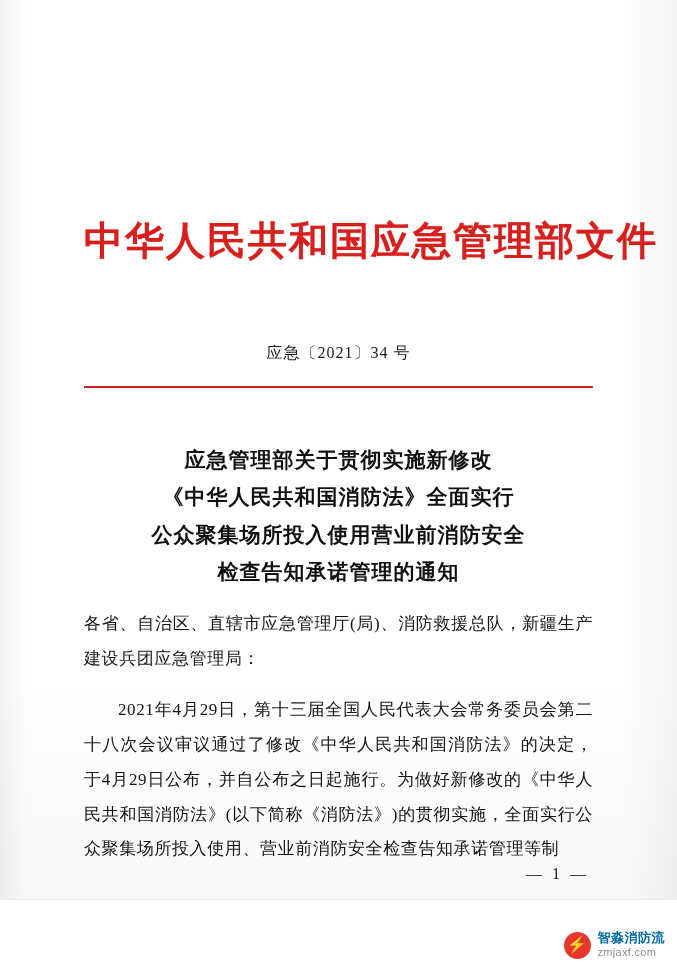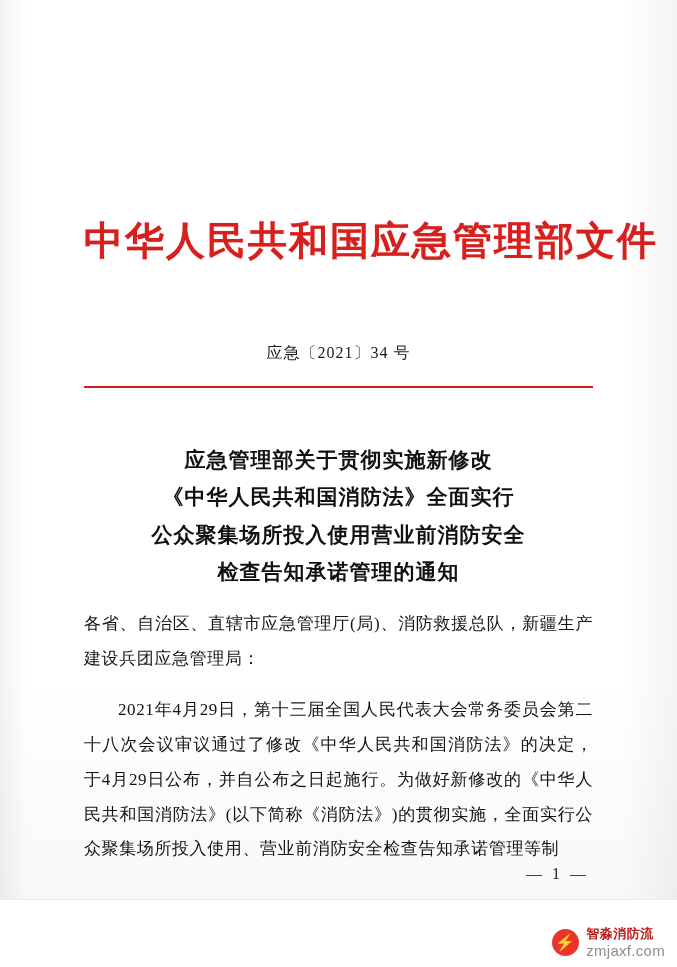--- a/index.html
+++ b/index.html
@@ -140,26 +140,26 @@
   }
   .wm-text {
     display: flex;
     flex-direction: column;
     line-height: 1.15;
   }
   .wm-name {
     font-family: "Liberation Sans", sans-serif;
     font-size: 13px;
     font-weight: bold;
-    color: #b91c1c;
+    color: #0369a1;
     letter-spacing: 0.5px;
   }
   .wm-site {
     font-family: "Liberation Sans", sans-serif;
-    font-size: 15px;
+    font-size: 11px;
     color: #8c8c8c;
     letter-spacing: 0.3px;
   }
 </style>
 </head>
 <body>
 
 <div id="page">
 
   <div class="doc-body">

